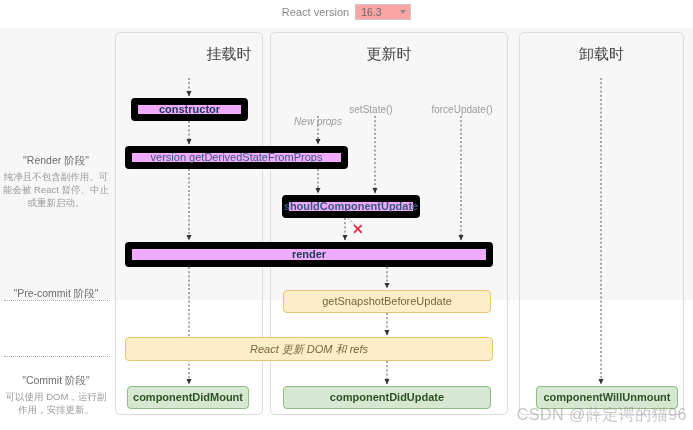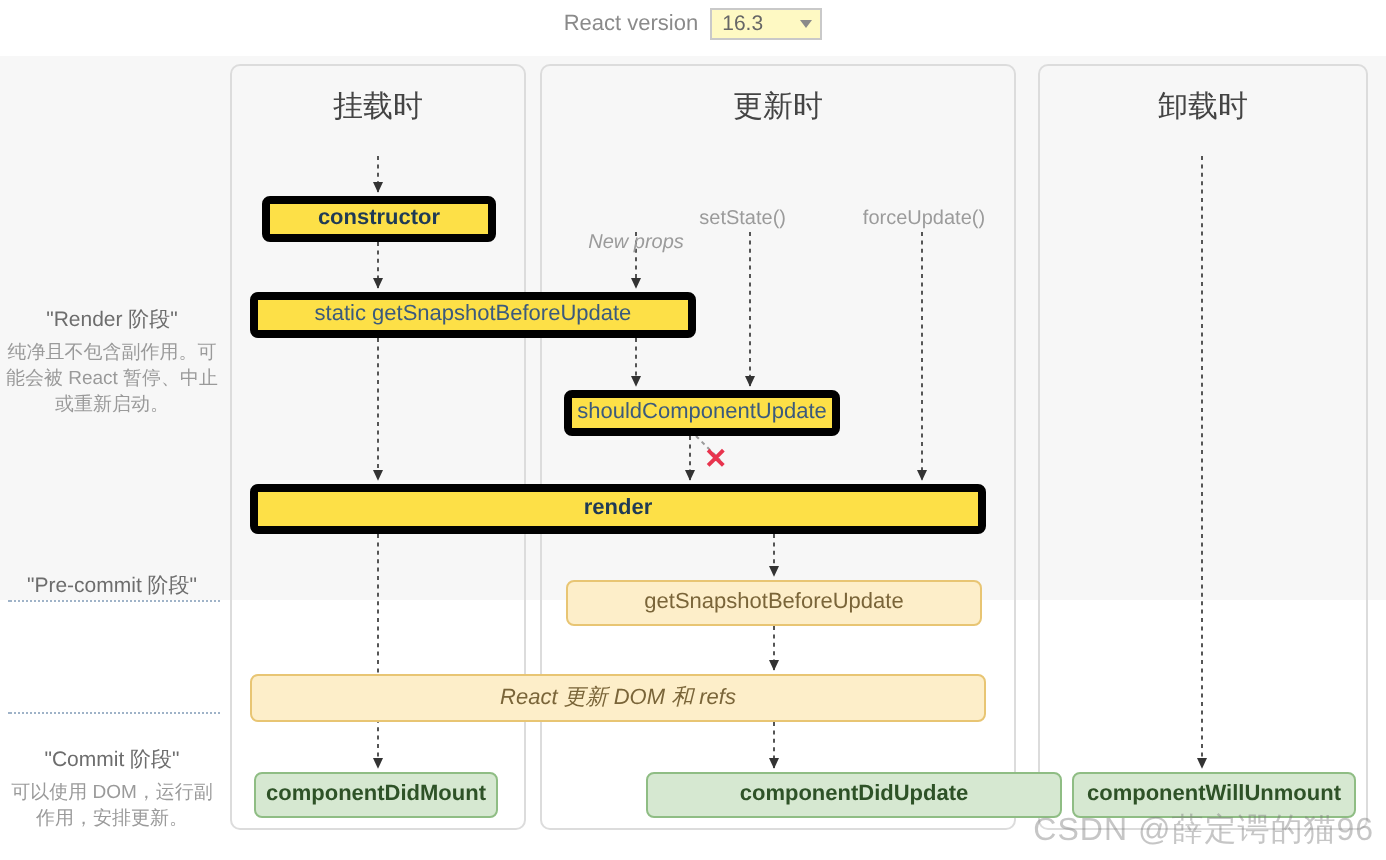--- a/index.html
+++ b/index.html
@@ -24,21 +24,21 @@
     display: flex;
     align-items: center;
     justify-content: center;
     font-size: 11px;
     color: #777;
   }
   .ctl { display: flex; align-items: center; gap: 6px; }
   .ctl-label { color: #8a8a8a; font-size: 11px; white-space: nowrap; }
   .select-box {
     border: 1px solid #c9c9c9;
-    background: #fef9c3;
+    background: #fca5a5;
     height: 16px;
     display: flex;
     align-items: center;
     gap: 5px;
     padding: 0 4px 0 5px;
     font-size: 10.5px;
     color: #666;
     box-sizing: border-box;
   }
   .select-box.version { width: 56px; }
@@ -122,66 +122,66 @@
   #col-unmount { left: 519px; width: 165px; height: 383px; }
 
   .col-title {
     position: absolute;
     top: 44px;
     text-align: center;
     font-size: 15px;
     color: #444;
     line-height: 20px;
   }
-  #title-mount   { left: 115px; width: 148px; }
+  #title-mount   { left: 115px; width: 148px; padding-left: 40px; }
   #title-update  { left: 270px; width: 238px; }
   #title-unmount { left: 519px; width: 165px; }
 
   
   .box {
     position: absolute;
     box-sizing: border-box;
     border-radius: 4px;
     display: flex;
     align-items: center;
     justify-content: center;
     text-align: center;
     font-size: 11px;
     line-height: 13px;
     padding: 0 6px;
   }
-  .box.blue   { background: #fde047; border: 4px solid #000000; color: #3b5a7d; }
+  .box.blue   { background: #f0abfc; border: 7px solid #000000; color: #3b5a7d; }
   .box.yellow { background: #fdeec9; border: 1px solid #e8c573; color: #7a6539; }
   .box.green  { background: #d6e8d1; border: 1px solid #8fbd84; color: #3f6237; }
   .box.strong { font-weight: bold; color: #1f3a55; }
   .box.green.strong { color: #2e5227; }
   .box.italic { font-style: italic; color: #7a6539; }
 
   #box-constructor    { left: 131px; top: 98px;  width: 117px; height: 23px; }
   #box-gdsfp          { left: 125px; top: 146px; width: 223px; height: 23px; }
-  #box-scu            { left: 282px; top: 195px; width: 138px; height: 23px; }
+  #box-scu            { left: 282px; top: 195px; width: 138px; height: 23px; font-weight: bold; }
   #box-render         { left: 125px; top: 242px; width: 368px; height: 25px; }
   #box-gsbu           { left: 283px; top: 290px; width: 208px; height: 23px; }
   #box-reactdom       { left: 125px; top: 337px; width: 368px; height: 24px; }
   #box-cdm            { left: 127px; top: 386px; width: 122px; height: 23px; }
-  #box-cdu            { left: 283px; top: 386px; width: 208px; height: 23px; margin-left: 40px; }
+  #box-cdu            { left: 283px; top: 386px; width: 208px; height: 23px; }
   #box-cwu            { left: 536px; top: 386px; width: 142px; height: 23px; }
 
   
   .trigger {
     position: absolute;
     font-size: 10px;
     color: #9b9b9b;
     text-align: center;
     white-space: nowrap;
     line-height: 12px;
   }
   .trigger.italic { font-style: italic; }
   #trg-newprops    { left: 278px; top: 104px; width: 80px; margin-top: 12px; }
-  #trg-setstate    { left: 323px; top: 104px; width: 70px; text-align: right; }
+  #trg-setstate    { left: 336px; top: 104px; width: 70px; }
   #trg-forceupdate { left: 425px; top: 104px; width: 74px; }
 
   
   #wires {
     position: absolute;
     left: 0; top: 0;
     width: 693px; height: 430px;
     pointer-events: none;
   }
 
@@ -281,21 +281,21 @@
     <line x1="348" y1="218" x2="360" y2="230"></line>
   </g>
 </svg>
 
 <div class="trigger italic" id="trg-newprops">New props</div>
 <div class="trigger" id="trg-setstate">setState()</div>
 <div class="trigger" id="trg-forceupdate">forceUpdate()</div>
 
 <div class="box blue strong" id="box-constructor">constructor</div>
 
-<div class="box blue" id="box-gdsfp">static getSnapshotBeforeUpdate</div>
+<div class="box blue" id="box-gdsfp">version getDerivedStateFromProps</div>
 
 <div class="box blue" id="box-scu">shouldComponentUpdate</div>
 
 <div class="box blue strong" id="box-render">render</div>
 
 <div class="box yellow" id="box-gsbu">getSnapshotBeforeUpdate</div>
 
 <div class="box yellow italic" id="box-reactdom">React 更新 DOM 和 refs</div>
 
 <div class="box green strong" id="box-cdm">componentDidMount</div>

